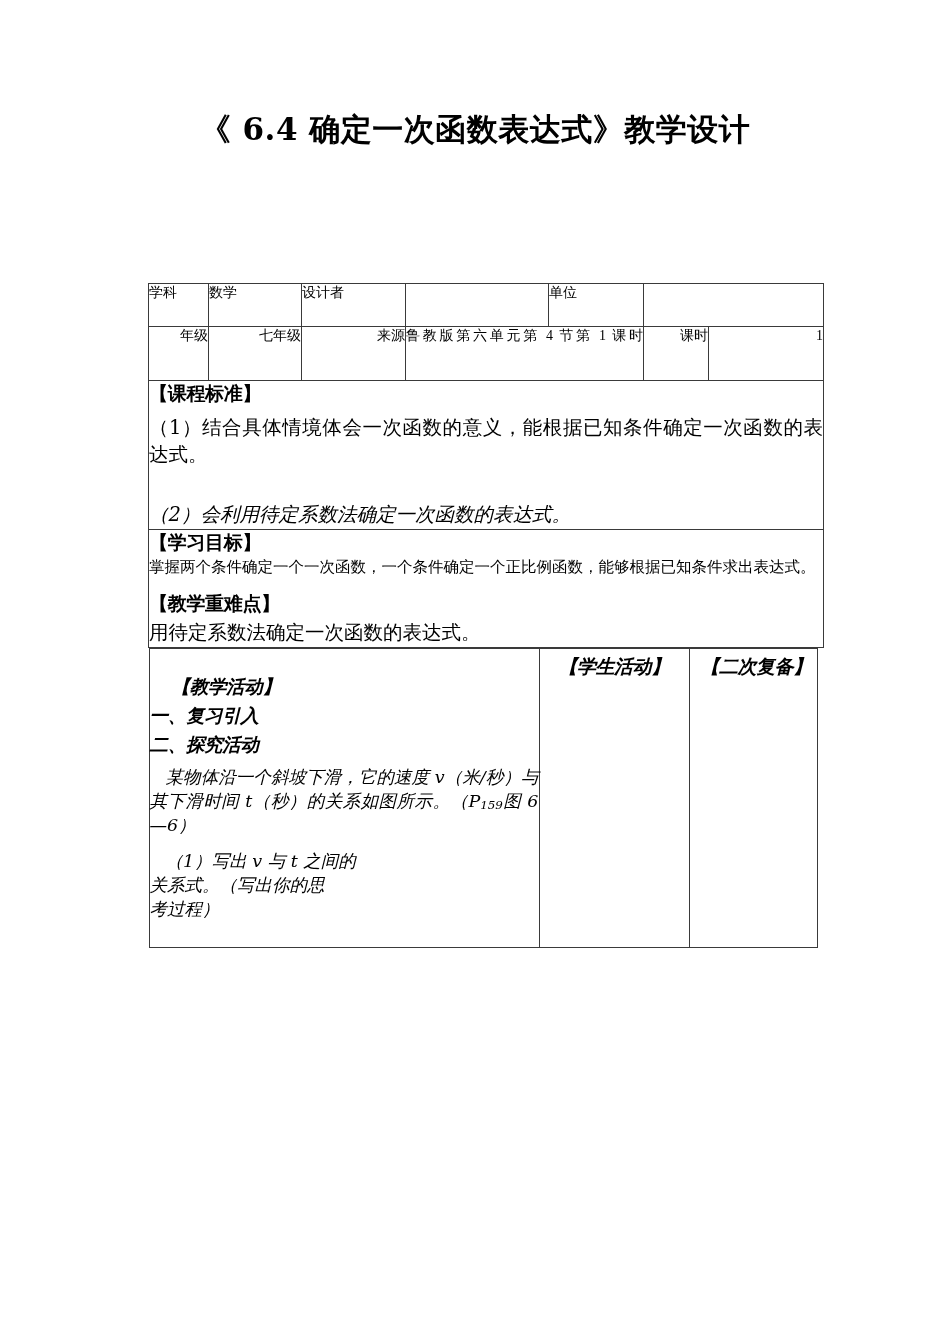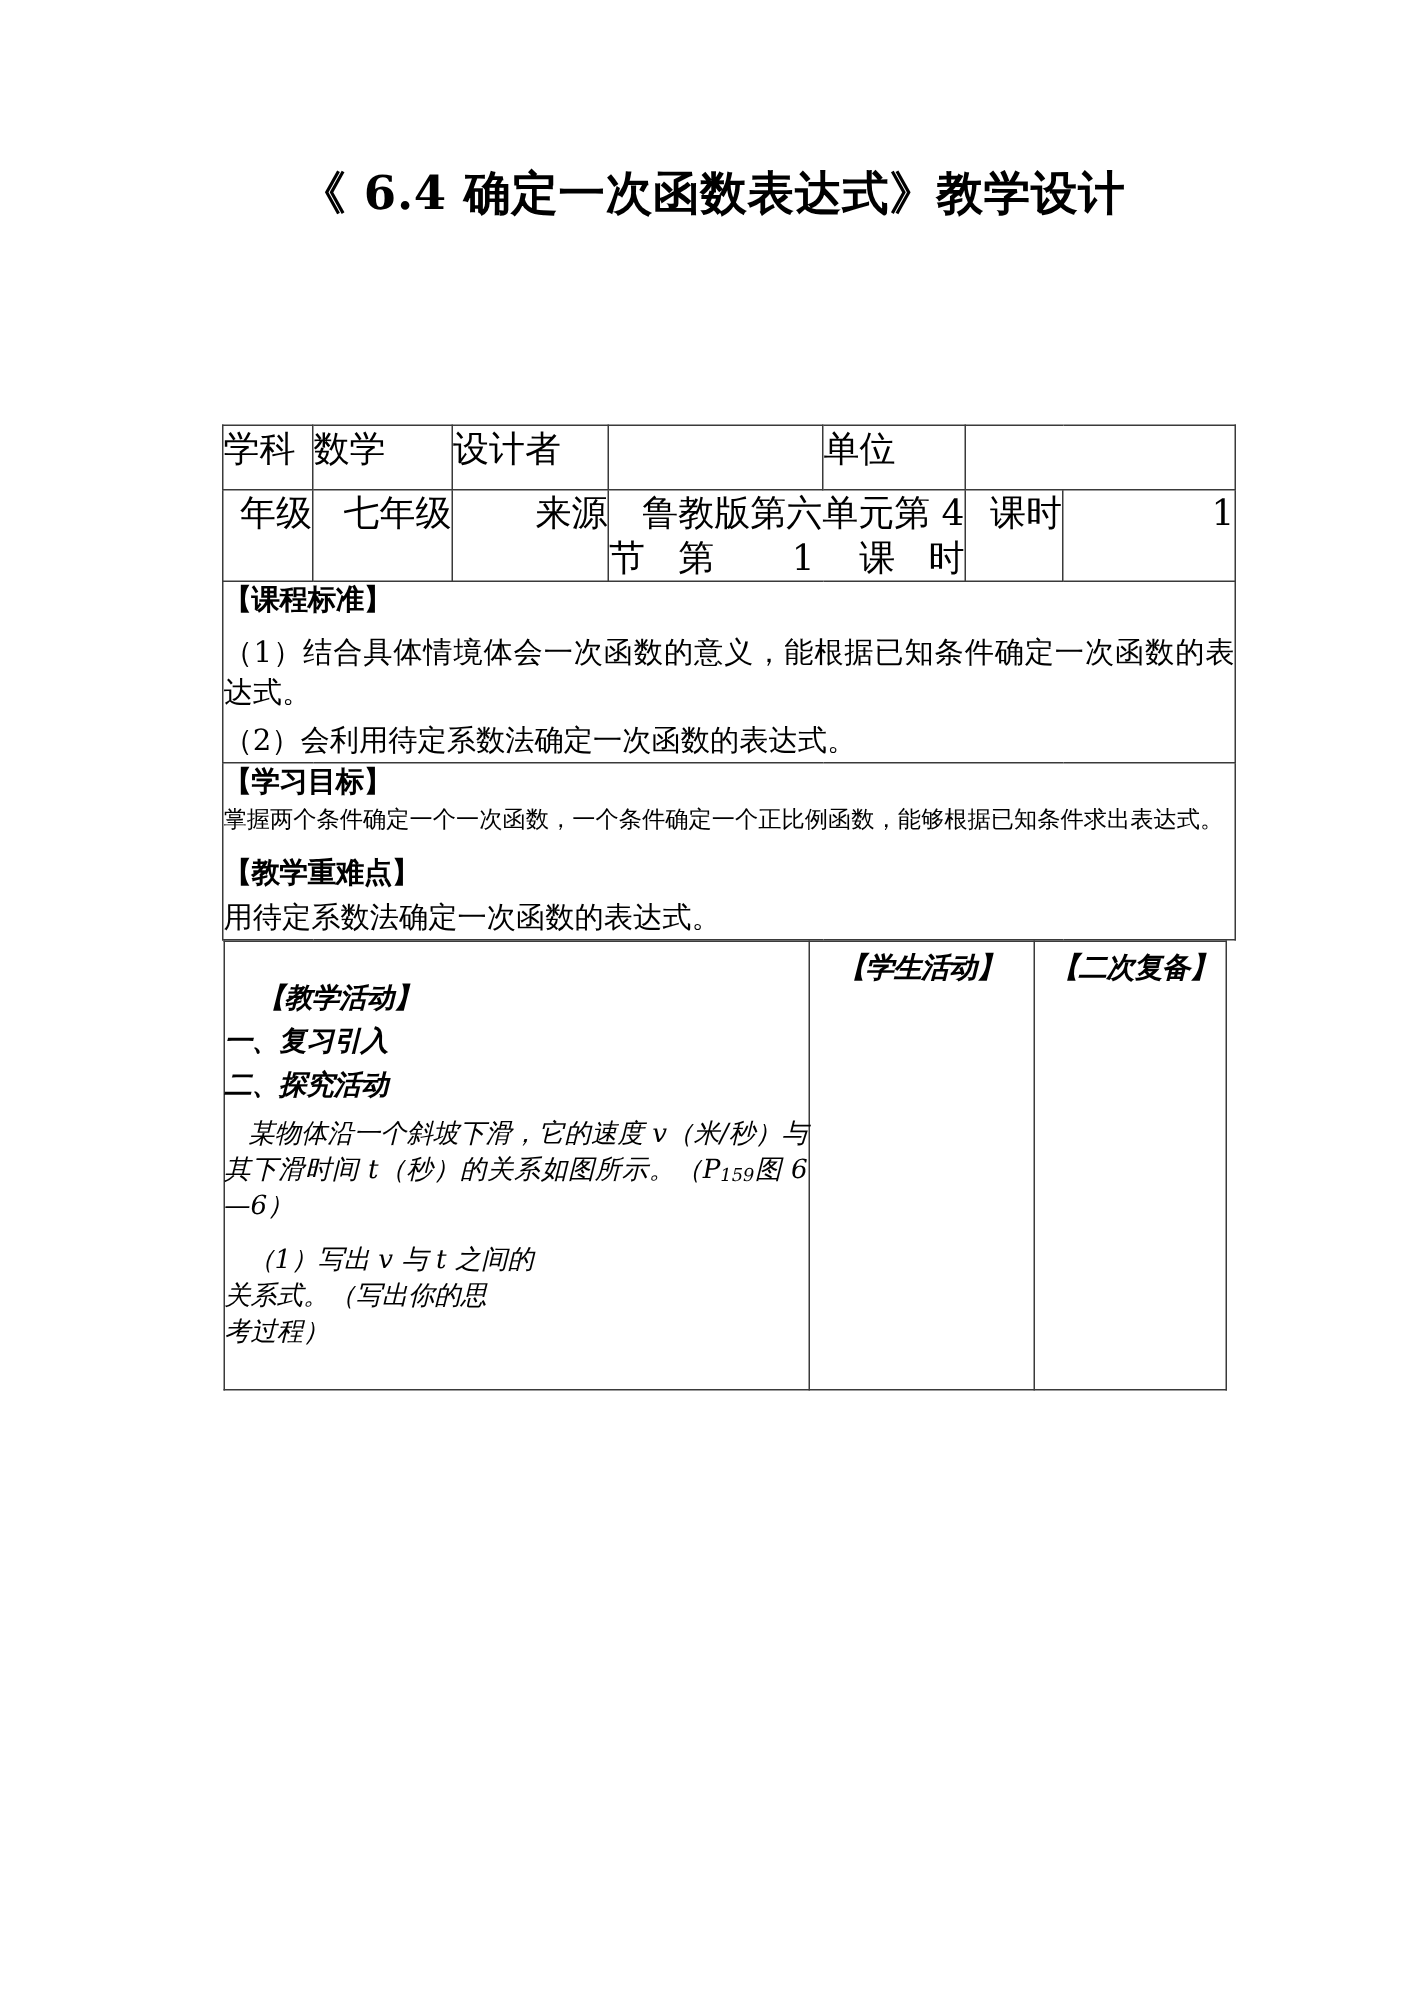--- a/index.html
+++ b/index.html
@@ -47,24 +47,25 @@
     table-layout: fixed;
   }
   .main-table td {
     border: 1px solid #3a3a3a;
     vertical-align: top;
     padding: 0;
   }
 
   
   .hdr-cell {
-    font-size: 24px;
+    font-size: 14px;
     line-height: 1.25;
     padding: 6px 8px 6px 9px;
     white-space: nowrap;
+    font-family: Liberation Serif, serif;
   }
   .hdr-cell.wrap { white-space: normal; }
   .row1 td { height: 42px; }
   .row2 td { height: 53px; text-align: right; }
 
   .spread {
     text-align: justify;
     text-align-last: justify;
     white-space: normal;
     margin-top: 41px;
@@ -86,21 +87,21 @@
     line-height: 1.42;
     margin: 7px 0 0 0;
     text-indent: 0;
   }
   .para.small {
     font-size: 15.5px;
     line-height: 1.38;
     margin-top: 1px;
   }
   .para.tight { margin-top: 3px; }
-  .para.gap { margin-top: 4px; }
+  .para.gap { margin-top: 32px; font-style: italic; }
   .para.gapbig { margin-top: 22px; }
 
   
   .nested-wrap {
     padding: 0 0 0 6px;
   }
   .nested-table {
     width: 668px;
     border-collapse: collapse;
     table-layout: fixed;

